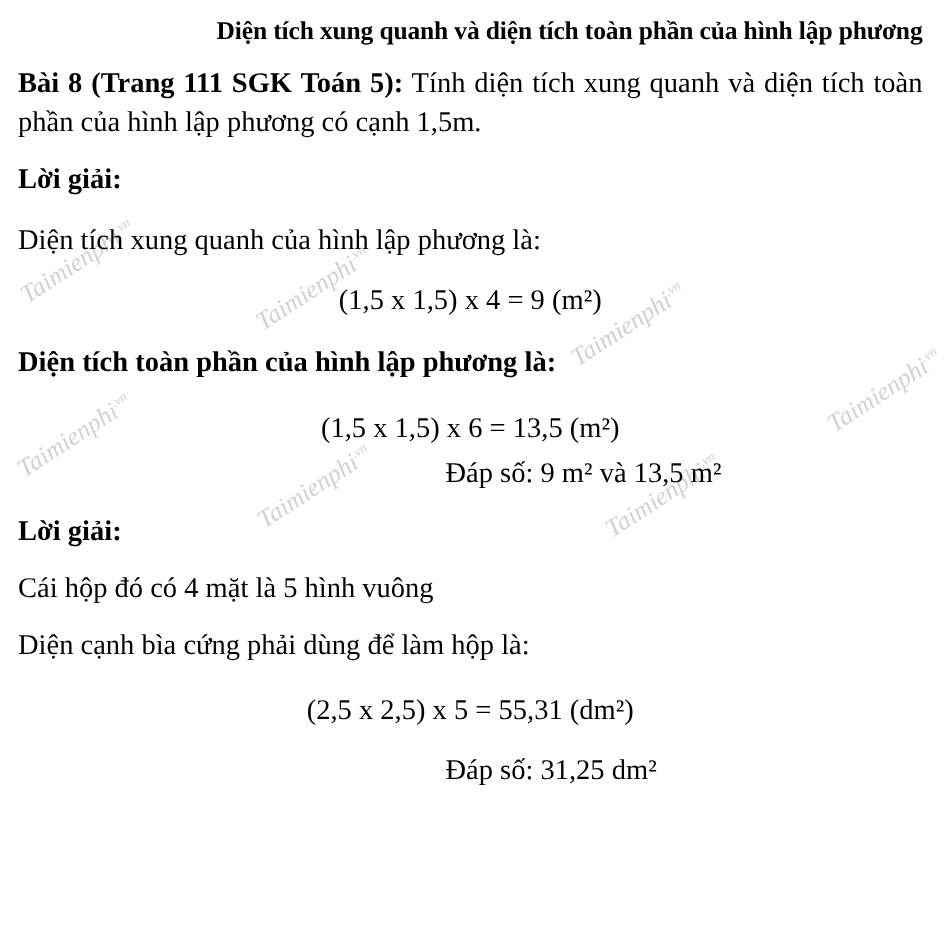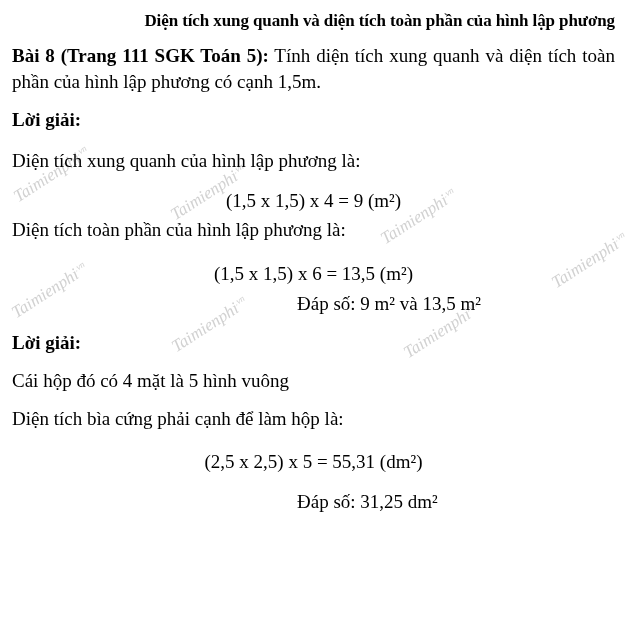--- a/index.html
+++ b/index.html
@@ -73,31 +73,31 @@
     <h1 class="title">Diện tích xung quanh và diện tích toàn phần của hình lập phương</h1>
 
     <p class="para justify" style="margin-top:10px;"><strong>Bài 8 (Trang 111 SGK Toán 5):</strong><span> Tính diện tích xung quanh và diện tích toàn phần của hình lập phương có cạnh 1,5m.</span></p>
 
     <p class="para bold" style="margin-top:12px;">Lời giải:</p>
 
     <p class="para" style="margin-top:15px;">Diện tích xung quanh của hình lập phương là:</p>
 
     <p class="para center" style="margin-top:14px;">(1,5 x 1,5) x 4 = 9 (m²)</p>
 
-    <p class="para" style="margin-top:3px;">Diện tích toàn phần của hình lập phương là:</p>
+    <p class="para" style="margin-top:15px;font-weight:bold;">Diện tích toàn phần của hình lập phương là:</p>
 
     <p class="para center" style="margin-top:18px;">(1,5 x 1,5) x 6 = 13,5 (m²)</p>
 
     <p class="para answer" style="margin-top:4px;">Đáp số: 9 m² và 13,5 m²</p>
 
 
     <p class="para bold" style="margin-top:13px;">Lời giải:</p>
 
     <p class="para" style="margin-top:12px;">Cái hộp đó có 4 mặt là 5 hình vuông</p>
 
-    <p class="para" style="margin-top:12px;">Diện tích bìa cứng phải cạnh để làm hộp là:</p>
+    <p class="para" style="margin-top:12px;">Diện cạnh bìa cứng phải dùng để làm hộp là:</p>
 
     <p class="para center" style="margin-top:17px;">(2,5 x 2,5) x 5 = 55,31 (dm²)</p>
 
     <p class="para answer" style="margin-top:14px;">Đáp số: 31,25 dm²</p>
 
   </div>
 </div>
 
 </body></html>

